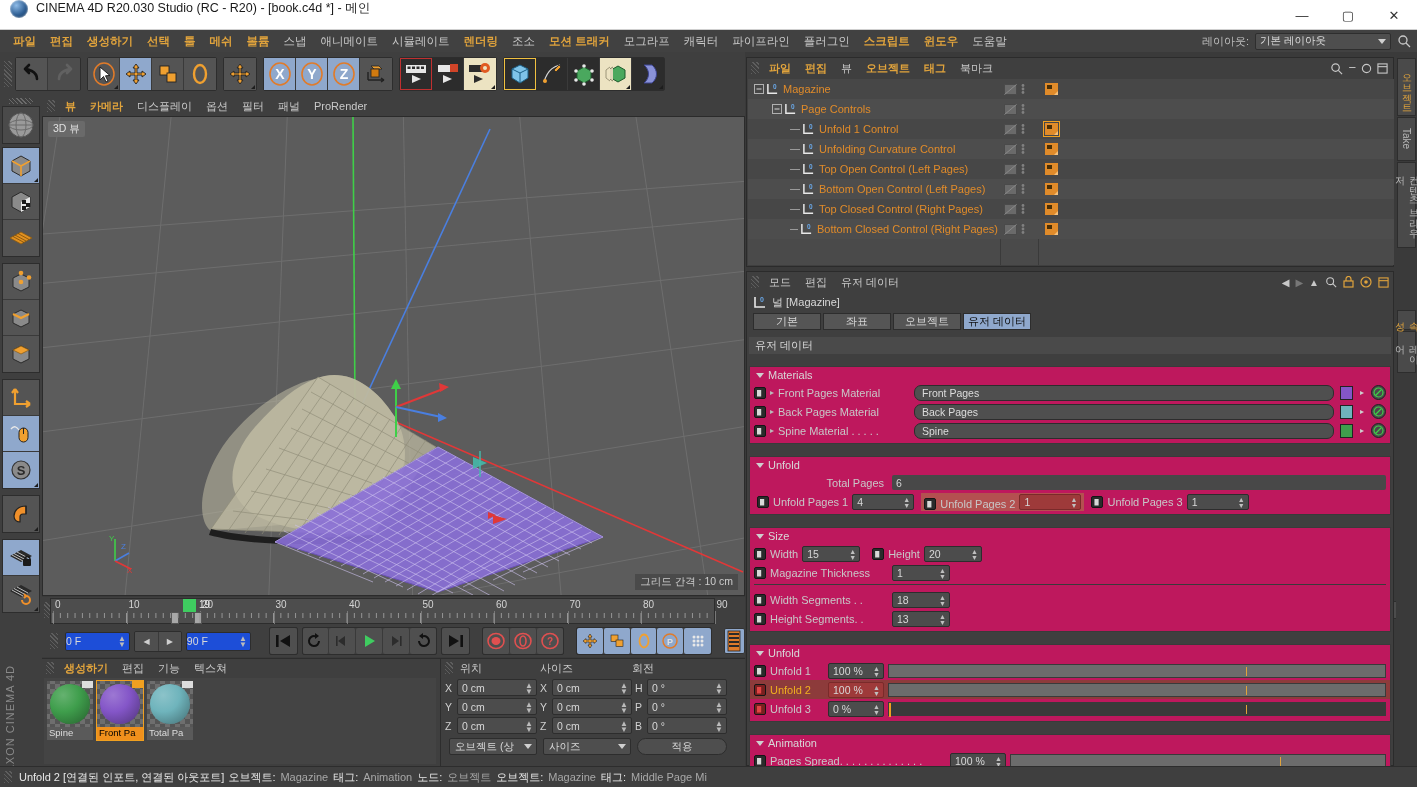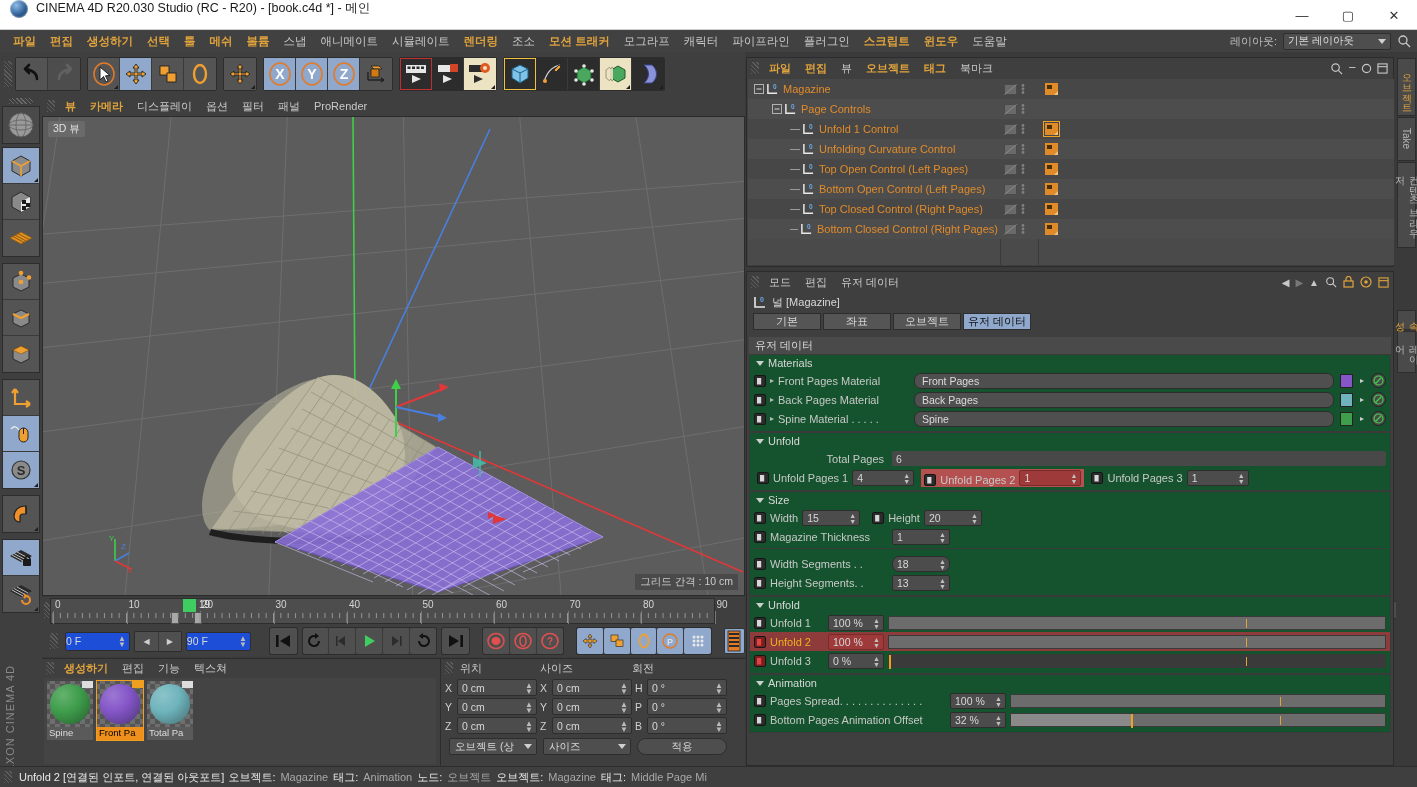--- a/index.html
+++ b/index.html
@@ -28,21 +28,21 @@
 
   
   .menubar {
     position:absolute; left:0; top:30px; width:1417px; height:22px;
     background:#414141; display:flex; align-items:center; padding-left:6px;
   }
   .menuitem { padding:2px 7px; font-size:11.5px; color:#c9c9c9; white-space:nowrap; }
   .menuitem.hl { color:#e0a33c; font-weight:bold; }
   .layoutbox { margin-left:auto; display:flex; align-items:center; gap:6px; padding-right:6px; }
   .layoutlbl { color:#bdbdbd; font-size:11px; }
-  .layoutsel { width:108px; height:17px; background:#4e4e4e; border:1px solid #2e2e2e;
+  .layoutsel { width:136px; height:17px; background:#4e4e4e; border:1px solid #2e2e2e;
     border-radius:2px; font-size:10.5px; color:#dcdcdc; display:flex; align-items:center;
     padding:0 4px; position:relative; }
   .layoutsel .arrow { position:absolute; right:4px; width:0;height:0;
     border-left:4px solid transparent; border-right:4px solid transparent; border-top:5px solid #d0d0d0;}
   .magn { width:14px;height:14px; }
 
   
   .toolbar {
     position:absolute; left:0; top:52px; width:745px; height:44px;
     background:#3f3f3f; display:flex; align-items:center; padding-left:4px; gap:0;
@@ -167,21 +167,21 @@
   .athdr { height:20px; display:flex; align-items:center; padding-left:4px; }
   .athdr .mi { padding:0 7px; font-size:11px; color:#c9c9c9;}
   .aticons { margin-left:auto; display:flex; gap:6px; padding-right:4px; align-items:center;}
   .atobj { height:20px; display:flex; align-items:center; padding-left:6px; gap:5px; }
   .attabs { height:20px; display:flex; gap:2px; padding-left:6px; margin-top:1px; }
   .attab { width:68px; height:17px; background:#555; border:1px solid #2d2d2d;
     display:flex;align-items:center;justify-content:center; font-size:11px; color:#d8d8d8;}
   .attab.on { background:#8fa8cc; color:#101010; }
   .atsecthdr { margin:4px 2px 0 2px; height:17px; background:#4a4a4a; display:flex;
     align-items:center; padding-left:6px; font-size:11px; color:#d6d6d6;}
-  .grp { margin:0 2px 0 2px; background:#14532d; border:1px solid #3a3a3a; padding-bottom:3px;}
+  .grp { margin:12px 2px 0 2px; background:#be185d; border:1px solid #3a3a3a; padding-bottom:3px;}
   .grphdr { height:16px; display:flex; align-items:center; padding-left:6px; font-size:11px; color:#d8d8d8;}
   .tri { width:0;height:0;border-left:4px solid transparent;border-right:4px solid transparent;
     border-top:5px solid #cfcfcf; margin-right:4px;}
   .prow { height:19px; display:flex; align-items:center; padding-left:4px; gap:4px; position:relative;}
   .lnk { width:12px;height:12px; background:#2b2b2b; border:1px solid #151515; border-radius:2px;
     position:relative; flex:none;}
   .lnk:after{content:"";position:absolute;left:2px;top:2px;width:7px;height:7px;background:#d8d8d8;
     clip-path:polygon(0 0,60% 0,60% 100%,0 100%);}
   .lnk.red { background:#7a1f1f; }
   .lnk.red:after{ background:#e04444; }
@@ -1529,21 +1529,21 @@
             <span class="plbl" style="width: 118px;">Magazine Thickness</span>
             <div class="pfield" style="width: 58px;">
               <span>1</span>
               <span class="sp">▲<br>▼</span>
             </div>
           </div>
           <div style="height: 6px; border-top: 1px solid rgb(58, 58, 58); margin: 2px 4px 0px;"></div>
           <div class="prow">
             <div class="lnk"></div>
             <span class="plbl" style="width: 118px;">Width Segments . .</span>
-            <div class="pfield" style="width: 58px; border-radius: 7px;">
+            <div class="pfield" style="width: 58px;">
               <span>18</span>
               <span class="sp">▲<br>▼</span>
             </div>
           </div>
           <div class="prow">
             <div class="lnk"></div>
             <span class="plbl" style="width: 118px;">Height Segments. .</span>
             <div class="pfield" style="width: 58px;">
               <span>13</span>
               <span class="sp">▲<br>▼</span>

